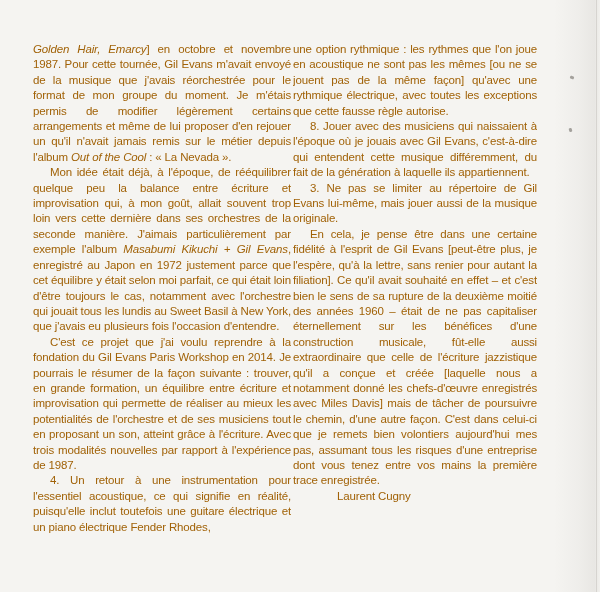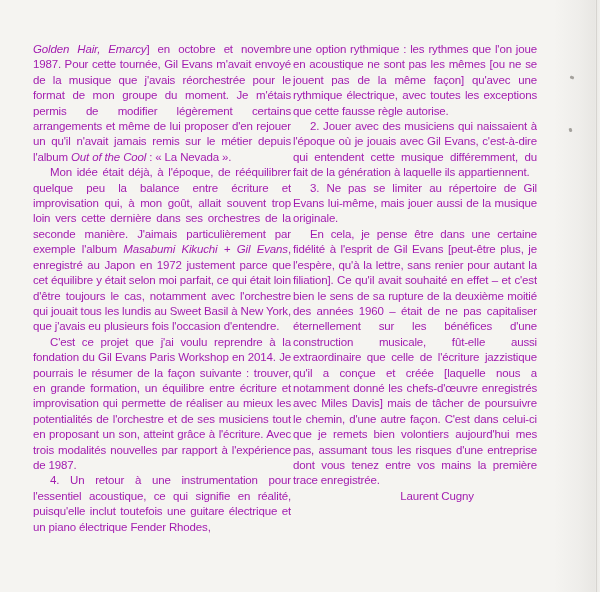--- a/index.html
+++ b/index.html
@@ -7,41 +7,41 @@
     padding: 0;
     background: #ffffff;
   }
   .page {
     position: relative;
     width: 600px;
     height: 592px;
     background: #f5f4f1;
     overflow: hidden;
     font-family: "Liberation Sans", "DejaVu Sans", sans-serif;
-    color: #a21caf;
+    color: #a16207;
   }
   .col {
     position: absolute;
     top: 42px;
     height: 536px;
     overflow: hidden;
     font-size: 11.5px;
     line-height: 15.4px;
     letter-spacing: -0.15px;
     text-align: justify;
   }
   .col-left  { left: 33px;  width: 258px; }
   .col-right { left: 293px; width: 244px; }
   p.para {
     margin: 0;
     padding: 0;
   }
   p.para.indent { text-indent: 17px; }
   p.para.signature {
-    text-align: center;
+    text-align: left;
     text-indent: 0;
     margin-left: 44px;
   }
   i { font-style: italic; }
   .edge-shade {
     position: absolute;
     top: 0;
     right: 0;
     width: 46px;
     height: 100%;
@@ -75,21 +75,21 @@
 
 <div class="page">
   <div class="col col-left">
       <p class="para"><i>Golden Hair, Emarcy</i><span>] en octobre et novembre 1987. Pour cette tournée, Gil Evans m'avait envoyé de la musique que j'avais réorchestrée pour le format de mon groupe du moment. Je m'étais permis de modifier légèrement certains arrangements et même de lui proposer d'en rejouer un qu'il n'avait jamais remis sur le métier depuis l'album </span><i>Out of the Cool</i><span> : « La Nevada ».</span></p>
       <p class="para indent"><span>Mon idée était déjà, à l'époque, de rééquilibrer quelque peu la balance entre écriture et improvisation qui, à mon goût, allait souvent trop loin vers cette dernière dans ses orchestres de la seconde manière. J'aimais particulièrement par exemple l'album </span><i>Masabumi Kikuchi + Gil Evans</i><span>, enregistré au Japon en 1972 justement parce que cet équilibre y était selon moi parfait, ce qui était loin d'être toujours le cas, notamment avec l'orchestre qui jouait tous les lundis au Sweet Basil à New York, que j'avais eu plusieurs fois l'occasion d'entendre.</span></p>
       <p class="para indent"><span>C'est ce projet que j'ai voulu reprendre à la fondation du Gil Evans Paris Workshop en 2014. Je pourrais le résumer de la façon suivante : trouver, en grande formation, un équilibre entre écriture et improvisation qui permette de réaliser au mieux les potentialités de l'orchestre et de ses musiciens tout en proposant un son, atteint grâce à l'écriture. Avec trois modalités nouvelles par rapport à l'expérience de 1987.</span></p>
       <p class="para indent"><span>4. Un retour à une instrumentation pour l'essentiel acoustique, ce qui signifie en réalité, puisqu'elle inclut toutefois une guitare électrique et un piano électrique Fender Rhodes,</span></p>
     </div>
   <div class="col col-right">
       <p class="para"><span>une option rythmique : les rythmes que l'on joue en acoustique ne sont pas les mêmes [ou ne se jouent pas de la même façon] qu'avec une rythmique électrique, avec toutes les exceptions que cette fausse règle autorise.</span></p>
-      <p class="para indent"><span>2. Jouer avec des musiciens qui naissaient à l'époque où je jouais avec Gil Evans, c'est-à-dire qui entendent cette musique différemment, du fait de la génération à laquelle ils appartiennent.</span></p>
+      <p class="para indent"><span>8. Jouer avec des musiciens qui naissaient à l'époque où je jouais avec Gil Evans, c'est-à-dire qui entendent cette musique différemment, du fait de la génération à laquelle ils appartiennent.</span></p>
       <p class="para indent"><span>3. Ne pas se limiter au répertoire de Gil Evans lui-même, mais jouer aussi de la musique originale.</span></p>
       <p class="para indent"><span>En cela, je pense être dans une certaine fidélité à l'esprit de Gil Evans [peut-être plus, je l'espère, qu'à la lettre, sans renier pour autant la filiation]. Ce qu'il avait souhaité en effet – et c'est bien le sens de sa rupture de la deuxième moitié des années 1960 – était de ne pas capitaliser éternellement sur les bénéfices d'une construction musicale, fût-elle aussi extraordinaire que celle de l'écriture jazzistique qu'il a conçue et créée [laquelle nous a notamment donné les chefs-d'œuvre enregistrés avec Miles Davis] mais de tâcher de poursuivre le chemin, d'une autre façon. C'est dans celui-ci que je remets bien volontiers aujourd'hui mes pas, assumant tous les risques d'une entreprise dont vous tenez entre vos mains la première trace enregistrée.</span></p>
       <p class="para signature"><span>Laurent Cugny</span></p>
     </div>
   <div class="edge-shade"></div>
   <div class="edge-line"></div>
   <div class="speck speck-1"></div>
   <div class="speck speck-2"></div>
 </div>
 

